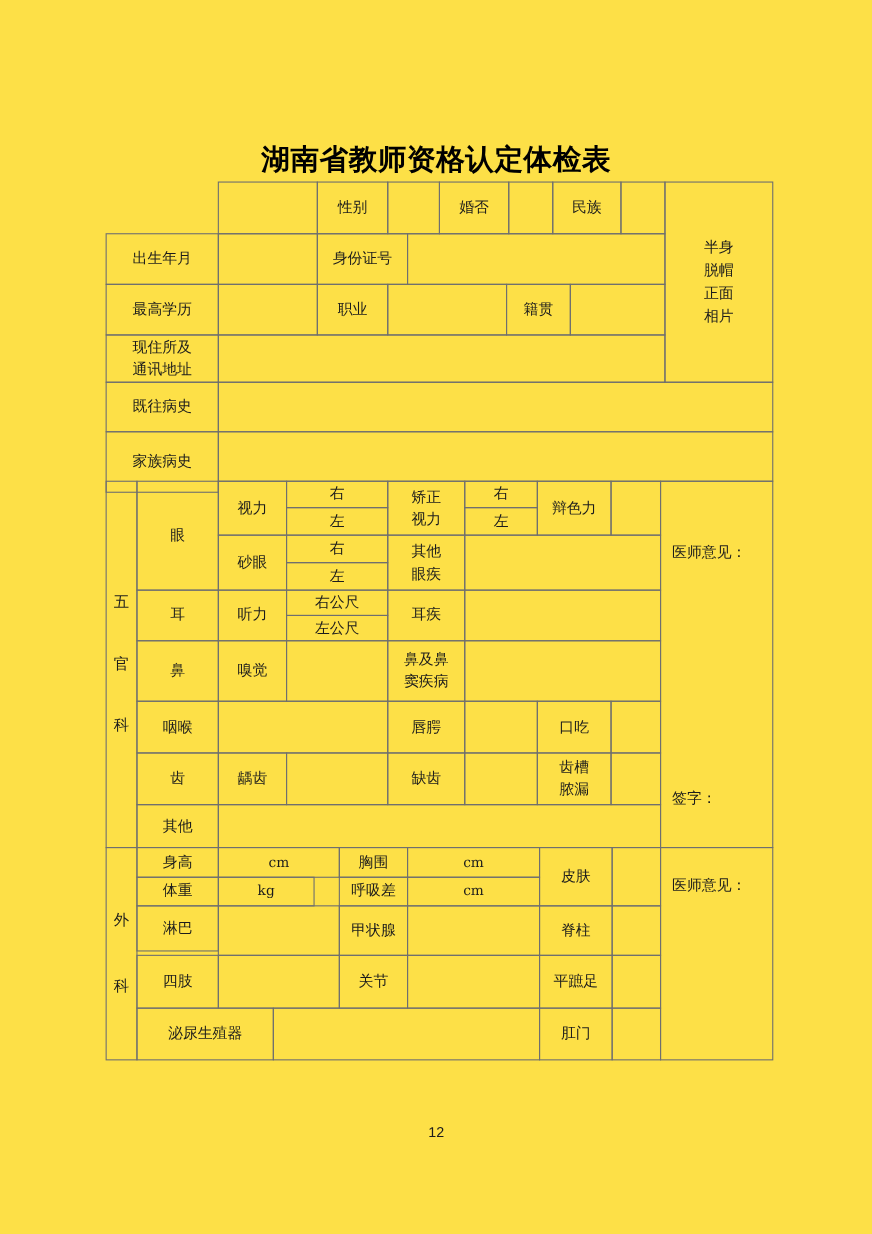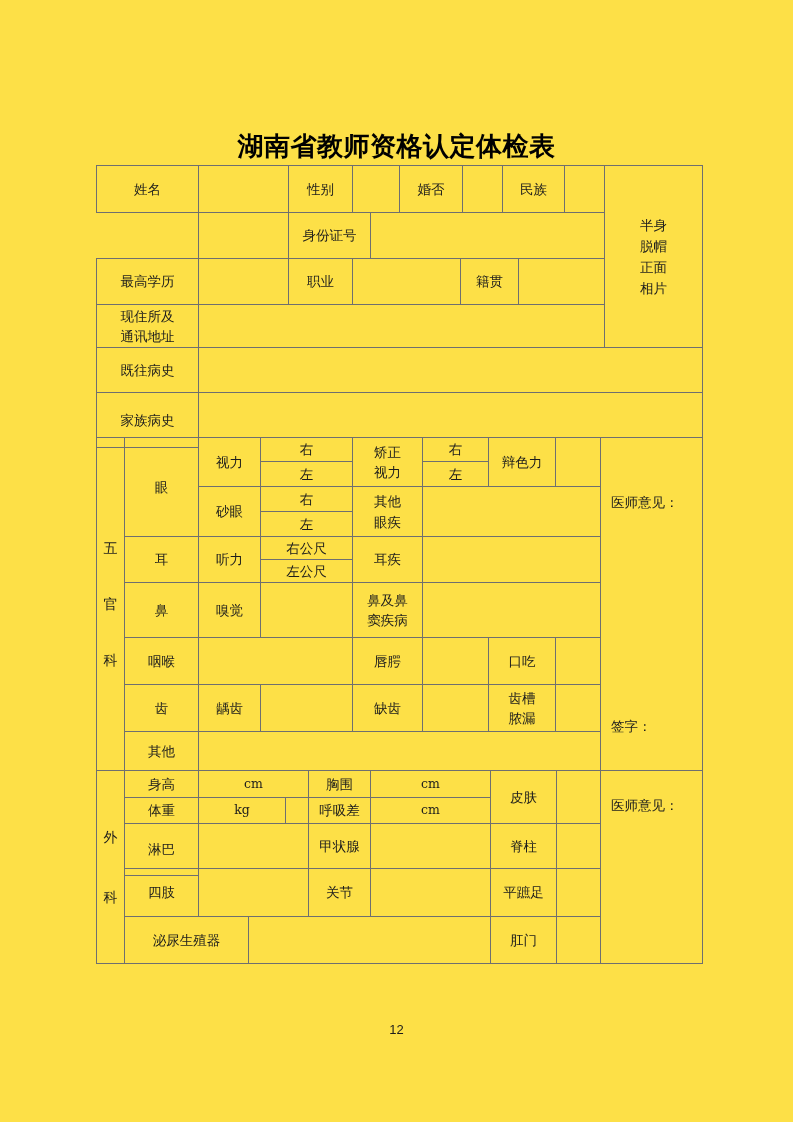--- a/index.html
+++ b/index.html
@@ -31,33 +31,33 @@
     font-size:13px; font-family:"Liberation Sans","DejaVu Sans",sans-serif; color:#1c1c1c;
   }
 </style>
 </head>
 <body>
 
 <div id="page">
 
   <div id="doc-title">湖南省教师资格认定体检表</div>
 
-  <div class="cell" style="left:96px;top:165px;width:103px;height:48px">姓名</div>
   <div class="cell" style="left:198px;top:165px;width:91px;height:48px"></div>
   <div class="cell" style="left:288px;top:165px;width:65px;height:48px">性别</div>
   <div class="cell" style="left:352px;top:165px;width:48px;height:48px"></div>
   <div class="cell" style="left:399px;top:165px;width:64px;height:48px">婚否</div>
   <div class="cell" style="left:462px;top:165px;width:41px;height:48px"></div>
   <div class="cell" style="left:502px;top:165px;width:63px;height:48px">民族</div>
   <div class="cell" style="left:564px;top:165px;width:41px;height:48px"></div>
   <div class="cell photo-cap" style="left:604px;top:165px;width:99px;height:183px">半身
 脱帽
 正面
 相片</div>
 
+  <div class="cell" style="left:96px;top:212px;width:103px;height:47px">出生年月</div>
   <div class="cell" style="left:198px;top:212px;width:91px;height:47px"></div>
   <div class="cell" style="left:288px;top:212px;width:83px;height:47px">身份证号</div>
   <div class="cell" style="left:370px;top:212px;width:235px;height:47px"></div>
 
   <div class="cell" style="left:96px;top:258px;width:103px;height:47px">最高学历</div>
   <div class="cell" style="left:198px;top:258px;width:91px;height:47px"></div>
   <div class="cell" style="left:288px;top:258px;width:65px;height:47px">职业</div>
   <div class="cell" style="left:352px;top:258px;width:109px;height:47px"></div>
   <div class="cell" style="left:460px;top:258px;width:59px;height:47px">籍贯</div>
   <div class="cell" style="left:518px;top:258px;width:87px;height:47px"></div>
@@ -140,21 +140,21 @@
   <div class="cell" style="left:308px;top:770px;width:63px;height:28px">胸围</div>
   <div class="cell unit" style="left:370px;top:770px;width:121px;height:28px">cm</div>
   <div class="cell" style="left:490px;top:770px;width:67px;height:54px">皮肤</div>
   <div class="cell" style="left:556px;top:770px;width:45px;height:54px"></div>
 
   <div class="cell" style="left:124px;top:797px;width:75px;height:27px">体重</div>
   <div class="cell unit" style="left:198px;top:797px;width:88px;height:27px">kg</div>
   <div class="cell" style="left:308px;top:797px;width:63px;height:27px">呼吸差</div>
   <div class="cell unit" style="left:370px;top:797px;width:121px;height:27px">cm</div>
 
-  <div class="cell" style="left:124px;top:823px;width:75px;height:53px">淋巴</div>
+  <div class="cell" style="left:124px;top:823px;width:75px;height:42px">淋巴</div>
   <div class="cell" style="left:198px;top:823px;width:111px;height:46px"></div>
   <div class="cell" style="left:308px;top:823px;width:63px;height:46px">甲状腺</div>
   <div class="cell" style="left:370px;top:823px;width:121px;height:46px"></div>
   <div class="cell" style="left:490px;top:823px;width:67px;height:46px">脊柱</div>
   <div class="cell" style="left:556px;top:823px;width:45px;height:46px"></div>
 
   <div class="cell" style="left:124px;top:868px;width:75px;height:49px">四肢</div>
   <div class="cell" style="left:198px;top:868px;width:111px;height:49px"></div>
   <div class="cell" style="left:308px;top:868px;width:63px;height:49px">关节</div>
   <div class="cell" style="left:370px;top:868px;width:121px;height:49px"></div>

